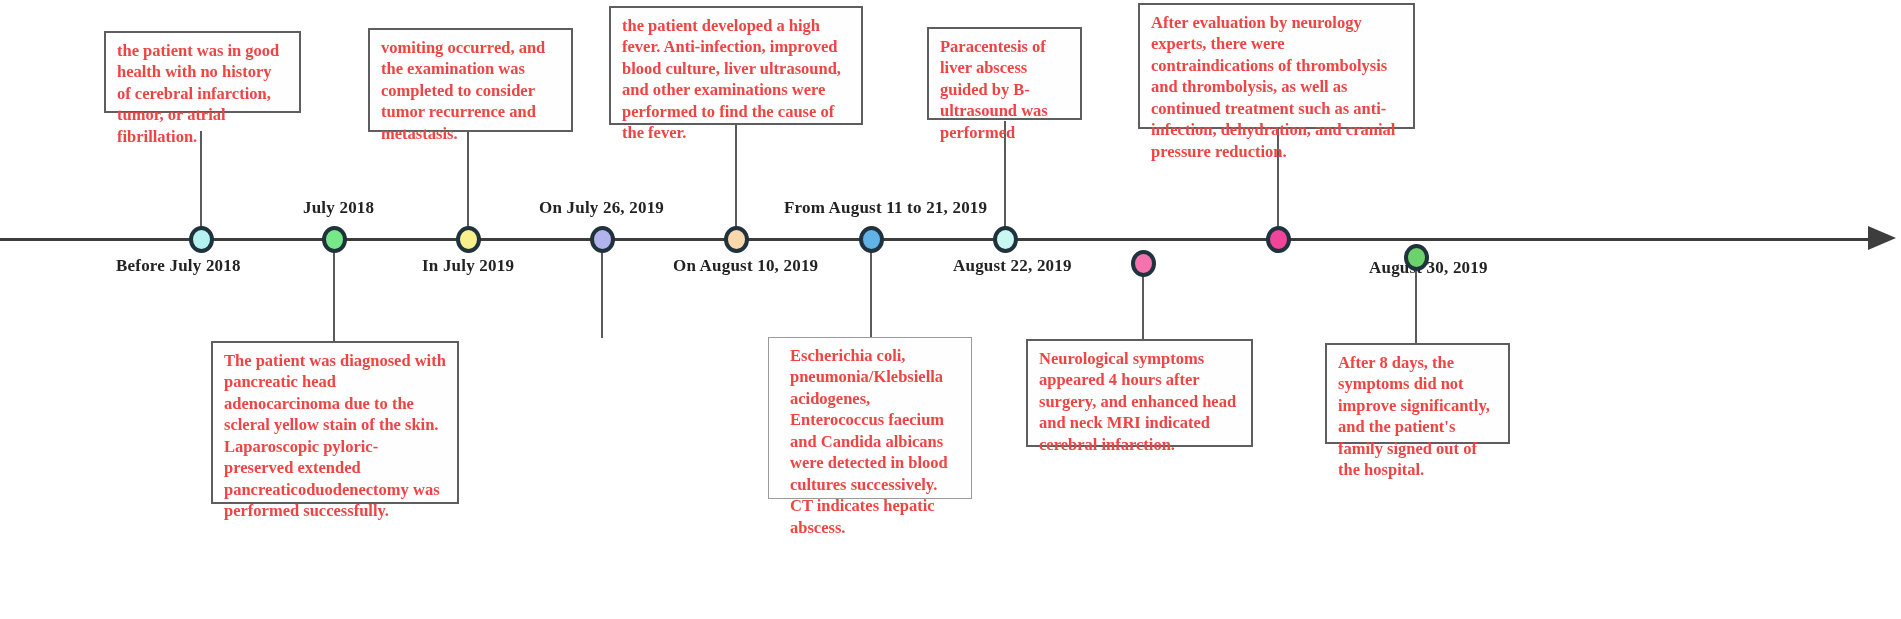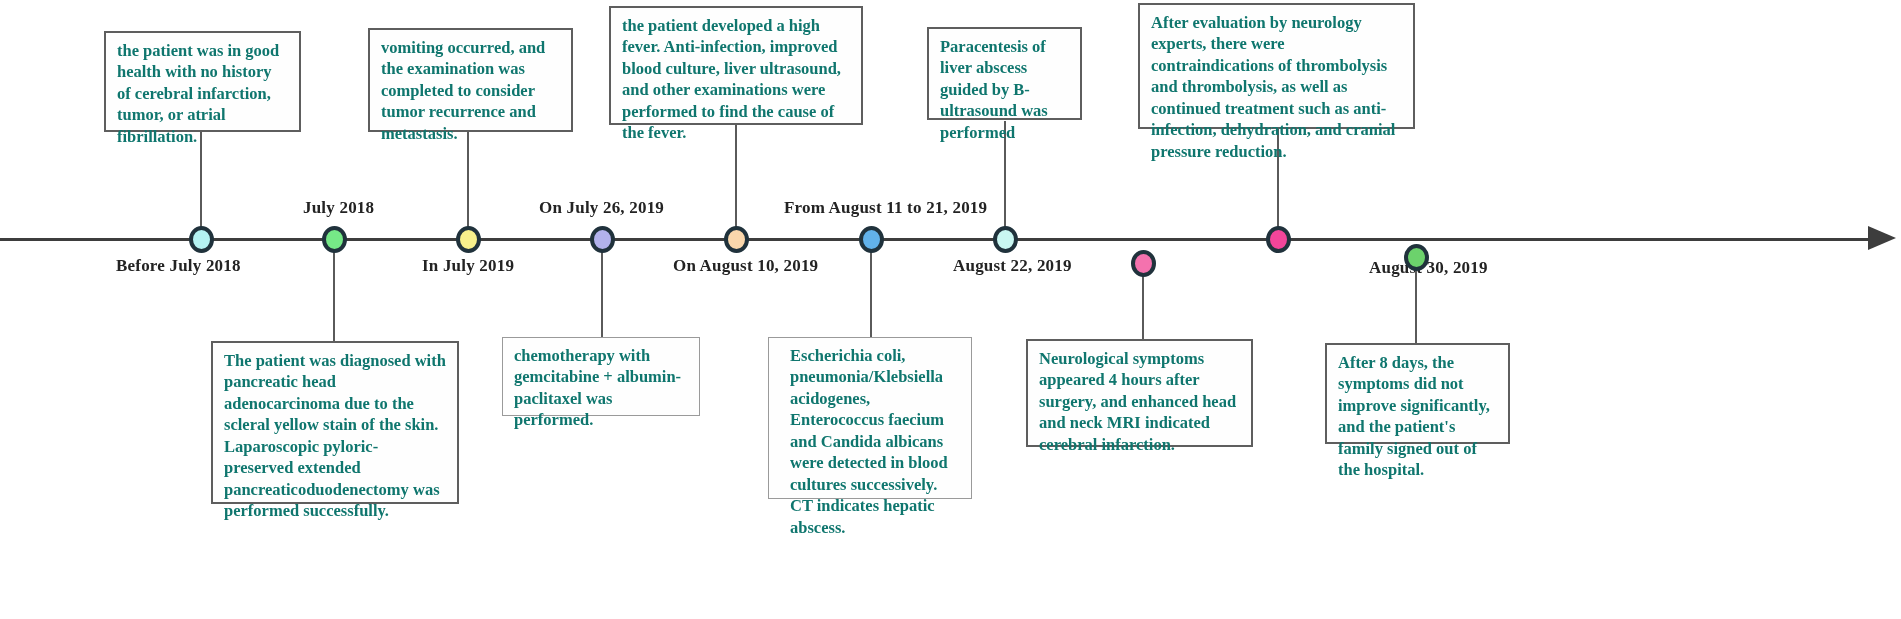--- a/index.html
+++ b/index.html
@@ -21,51 +21,50 @@
   
   .stem{position:absolute;width:2px;background:#5a5a5a;z-index:1;}
 
   
   .cap{position:absolute;font-weight:bold;font-size:17px;white-space:nowrap;
        color:#232323;letter-spacing:.2px;}
 
   
   .box{position:absolute;border:2px solid #5e5e5e;background:#fefefe;
        box-sizing:border-box;padding:7px 10px 6px 11px;
-       font-weight:bold;font-size:16.5px;line-height:1.30;color:#0f766e;
+       font-weight:bold;font-size:16.5px;line-height:1.30;color:#ef4444;
        z-index:4;}
   .box.thin{border:1.5px solid #9a9a9a;}
 </style>
 </head>
 <body>
 
 <div id="stage">
 
   <div class="axis-line"></div>
   <div class="axis-arrow"></div>
 
   <div class="stem" style="left:200px;top:131px;height:110px;"></div>
   <div class="node" style="left:189px;top:226px;background:#b4f2f2;"></div>
   <div class="cap" style="left:116px;top:256px;">Before July 2018</div>
-  <div class="box" style="left:104px;top:31px;width:197px;height:101px;">the patient was in good health with no history of cerebral infarction, tumor, or atrial fibrillation.</div>
+  <div class="box" style="left:104px;top:31px;width:197px;height:82px;">the patient was in good health with no history of cerebral infarction, tumor, or atrial fibrillation.</div>
 
   <div class="stem" style="left:333px;top:240px;height:103px;"></div>
   <div class="node" style="left:322px;top:226px;background:#76e887;"></div>
   <div class="cap" style="left:303px;top:198px;">July 2018</div>
   <div class="box" style="left:211px;top:341px;width:248px;height:163px;">The patient was diagnosed with pancreatic head adenocarcinoma due to the scleral yellow stain of the skin. Laparoscopic pyloric-preserved extended pancreaticoduodenectomy was performed successfully.</div>
 
   <div class="stem" style="left:467px;top:131px;height:110px;"></div>
   <div class="node" style="left:456px;top:226px;background:#f7f08c;"></div>
   <div class="cap" style="left:422px;top:256px;">In July 2019</div>
   <div class="box" style="left:368px;top:28px;width:205px;height:104px;">vomiting occurred, and the examination was completed to consider tumor recurrence and metastasis.</div>
 
   <div class="stem" style="left:601px;top:240px;height:98px;"></div>
   <div class="node" style="left:590px;top:226px;background:#b2b2ec;"></div>
   <div class="cap" style="left:539px;top:198px;">On July 26, 2019</div>
-  <div class="box thin" style="left:502px;top:337px;width:198px;height:79px;">chemotherapy with gemcitabine + albumin-paclitaxel was performed.</div>
 
   <div class="stem" style="left:735px;top:124px;height:117px;"></div>
   <div class="node" style="left:724px;top:226px;background:#fad7ac;"></div>
   <div class="cap" style="left:673px;top:256px;">On August 10, 2019</div>
   <div class="box" style="left:609px;top:6px;width:254px;height:119px;">the patient developed a high fever. Anti-infection, improved blood culture, liver ultrasound, and other examinations were performed to find the cause of the fever.</div>
 
   <div class="stem" style="left:870px;top:240px;height:98px;"></div>
   <div class="node" style="left:859px;top:226px;background:#62b2ea;"></div>
   <div class="cap" style="left:784px;top:198px;">From August 11 to 21, 2019</div>
   <div class="box thin" style="left:768px;top:337px;width:204px;height:162px;padding-left:21px;">Escherichia coli, pneumonia/Klebsiella acidogenes, Enterococcus faecium and Candida albicans were detected in blood cultures successively. CT indicates hepatic abscess.</div>

